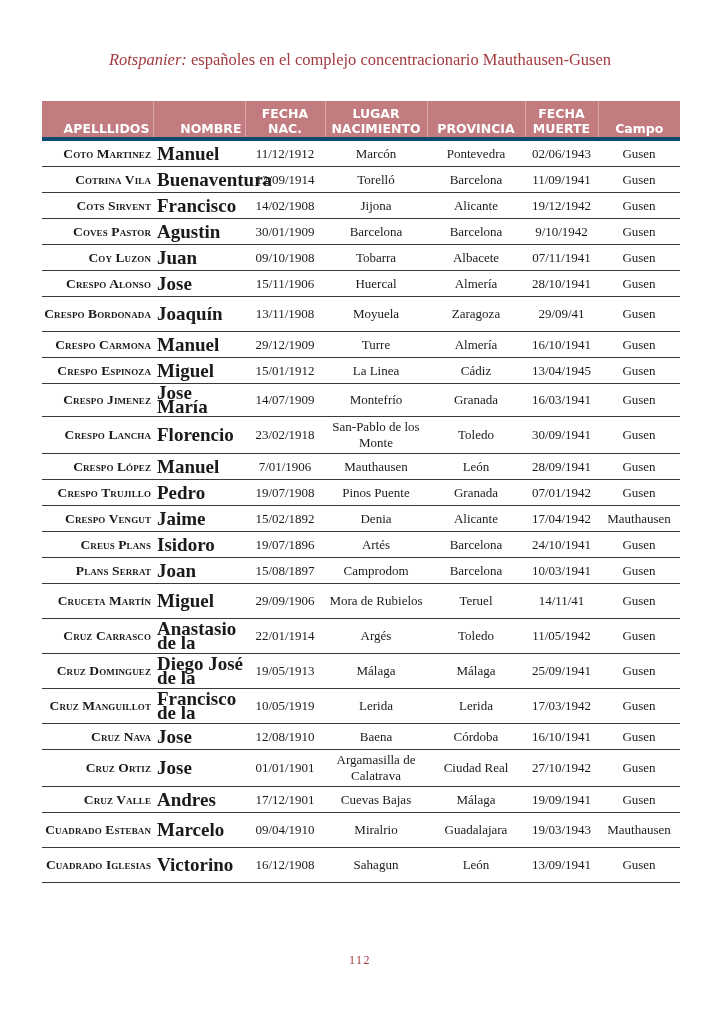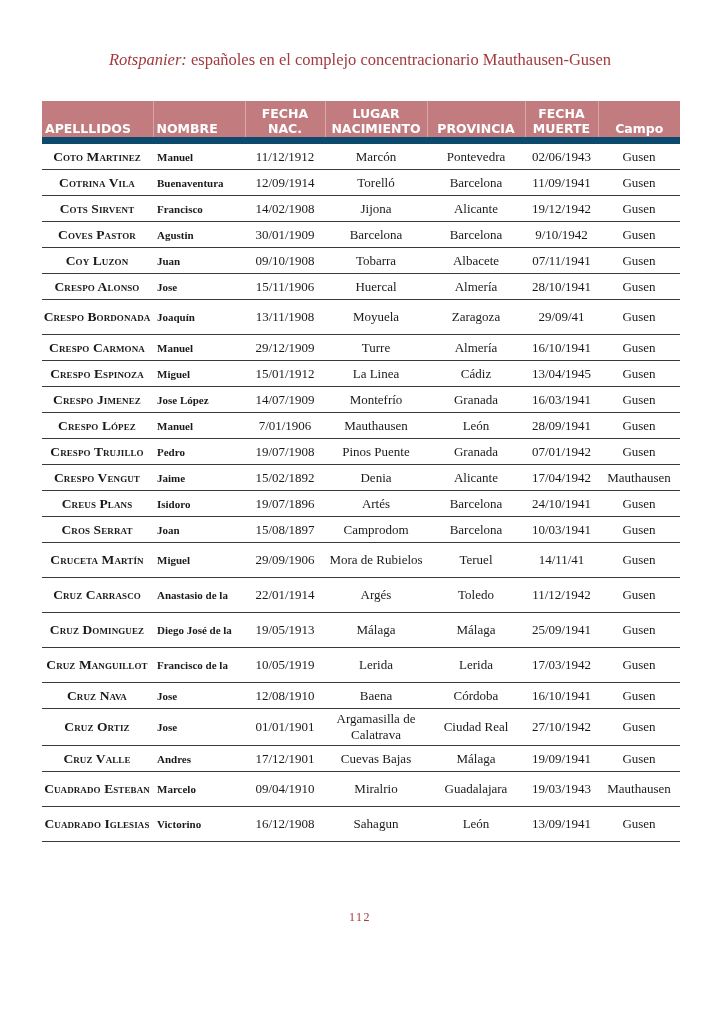--- a/index.html
+++ b/index.html
@@ -7,28 +7,28 @@
     .running-head { position: absolute; top: 50px; left: 0; width: 720px; text-align: center; font-size: 16.5px; color: #a23a3e; }
     .running-head i { font-style: italic; text-align: right; }
     table.roster { position: absolute; top: 101px; left: 42px; width: 638px; border-collapse: collapse; table-layout: fixed; }
     table.roster col.c1 { width: 111px; }
     table.roster col.c2 { width: 92px; }
     table.roster col.c3 { width: 80px; }
     table.roster col.c4 { width: 102px; }
     table.roster col.c5 { width: 98px; }
     table.roster col.c6 { width: 73px; }
     table.roster col.c7 { width: 82px; }
-    thead th { background: #c27c80; color: #ffffff; font-family: "DejaVu Sans", "Liberation Sans", sans-serif; font-weight: bold; font-size: 12.5px; line-height: 15px; height: 35px; padding: 0 3px 1px 3px; vertical-align: bottom; text-align: center; border-right: 1px solid #d9a6a8; border-bottom: 7px solid #0c4a6e; }
+    thead th { background: #c27c80; color: #ffffff; font-family: "DejaVu Sans", "Liberation Sans", sans-serif; font-weight: bold; font-size: 12.5px; line-height: 15px; height: 35px; padding: 0 3px 1px 3px; vertical-align: bottom; text-align: center; border-right: 1px solid #d9a6a8; border-bottom: 4px solid #0c4a6e; }
     thead th:last-child { border-right: none; }
-    thead th.left { text-align: left; }
+    thead th.left { text-align: right; }
     tbody td { font-size: 13px; line-height: 16px; padding: 2px 2px; vertical-align: middle; text-align: center; border-bottom: 1.5px solid #3a3a3a; height: 21px; }
-    tbody td.surname { text-align: center; font-weight: bold; font-variant: small-caps; font-size: 13.5px; line-height: 14px; letter-spacing: 0.1px; padding-left: 1px; }
-    tbody td.name { text-align: left; font-weight: bold; font-size: 11px; line-height: 14px; padding-left: 4px; }
+    tbody td.surname { text-align: right; font-weight: bold; font-variant: small-caps; font-size: 13.5px; line-height: 14px; letter-spacing: 0.1px; padding-left: 1px; }
+    tbody td.name { text-align: left; font-weight: bold; font-size: 19px; line-height: 14px; padding-left: 4px; }
     tbody tr.tall td { height: 30px; }
-    .page-number { position: absolute; top: 910px; left: 0; width: 720px; text-align: center; font-size: 12px; letter-spacing: 1.5px; color: #a23a3e; }
+    .page-number { position: absolute; top: 953px; left: 0; width: 720px; text-align: center; font-size: 12px; letter-spacing: 1.5px; color: #a23a3e; }
   </style>
 </head>
 <body>
 
 <div class="running-head"><i>Rotspanier:</i><span> españoles en el complejo concentracionario Mauthausen-Gusen</span></div>
 
 <table class="roster">
   <colgroup>
       <col class="c1">
       <col class="c2">
@@ -147,25 +147,34 @@
         <td class="surname">Crespo Espinoza</td>
         <td class="name">Miguel</td>
         <td>15/01/1912</td>
         <td>La Linea</td>
         <td>Cádiz</td>
         <td>13/04/1945</td>
         <td>Gusen</td>
       </tr>
       <tr>
         <td class="surname">Crespo Jimenez</td>
-        <td class="name">Jose López</td>
+        <td class="name">Jose María</td>
         <td>14/07/1909</td>
         <td>Montefrío</td>
         <td>Granada</td>
         <td>16/03/1941</td>
+        <td>Gusen</td>
+      </tr>
+      <tr class="tall">
+        <td class="surname">Crespo Lancha</td>
+        <td class="name">Florencio</td>
+        <td>23/02/1918</td>
+        <td>San-Pablo de los Monte</td>
+        <td>Toledo</td>
+        <td>30/09/1941</td>
         <td>Gusen</td>
       </tr>
       <tr>
         <td class="surname">Crespo López</td>
         <td class="name">Manuel</td>
         <td>7/01/1906</td>
         <td>Mauthausen</td>
         <td>León</td>
         <td>28/09/1941</td>
         <td>Gusen</td>
@@ -191,21 +200,21 @@
       <tr>
         <td class="surname">Creus Plans</td>
         <td class="name">Isidoro</td>
         <td>19/07/1896</td>
         <td>Artés</td>
         <td>Barcelona</td>
         <td>24/10/1941</td>
         <td>Gusen</td>
       </tr>
       <tr>
-        <td class="surname">Cros Serrat</td>
+        <td class="surname">Plans Serrat</td>
         <td class="name">Joan</td>
         <td>15/08/1897</td>
         <td>Camprodom</td>
         <td>Barcelona</td>
         <td>10/03/1941</td>
         <td>Gusen</td>
       </tr>
       <tr class="tall">
         <td class="surname">Cruceta Martín</td>
         <td class="name">Miguel</td>
@@ -214,21 +223,21 @@
         <td>Teruel</td>
         <td>14/11/41</td>
         <td>Gusen</td>
       </tr>
       <tr class="tall">
         <td class="surname">Cruz Carrasco</td>
         <td class="name">Anastasio de la</td>
         <td>22/01/1914</td>
         <td>Argés</td>
         <td>Toledo</td>
-        <td>11/12/1942</td>
+        <td>11/05/1942</td>
         <td>Gusen</td>
       </tr>
       <tr class="tall">
         <td class="surname">Cruz Dominguez</td>
         <td class="name">Diego José de la</td>
         <td>19/05/1913</td>
         <td>Málaga</td>
         <td>Málaga</td>
         <td>25/09/1941</td>
         <td>Gusen</td>

